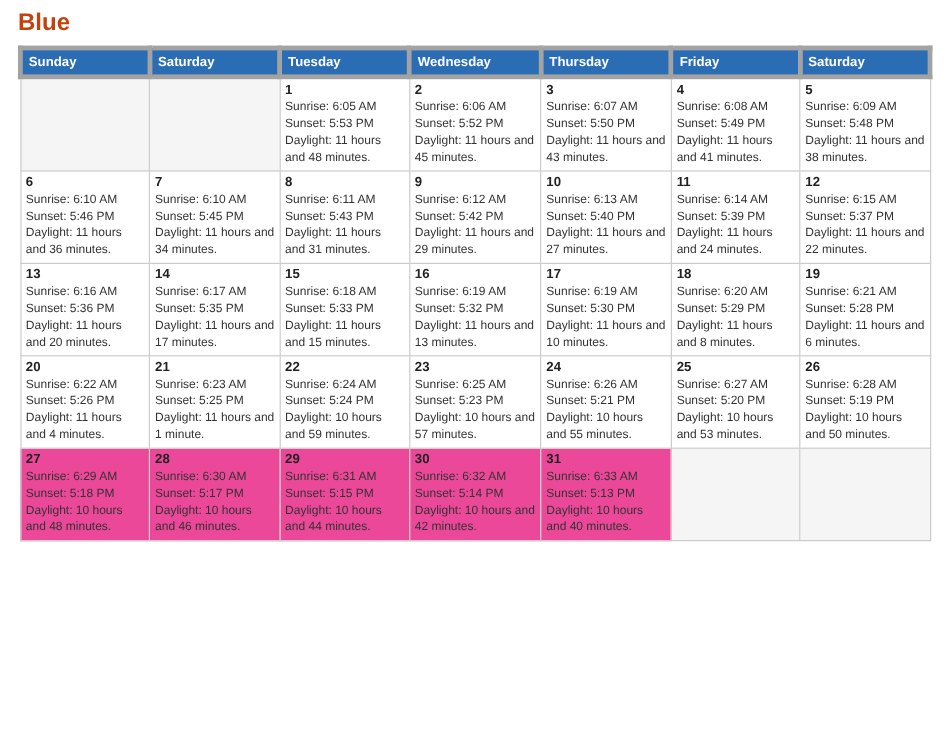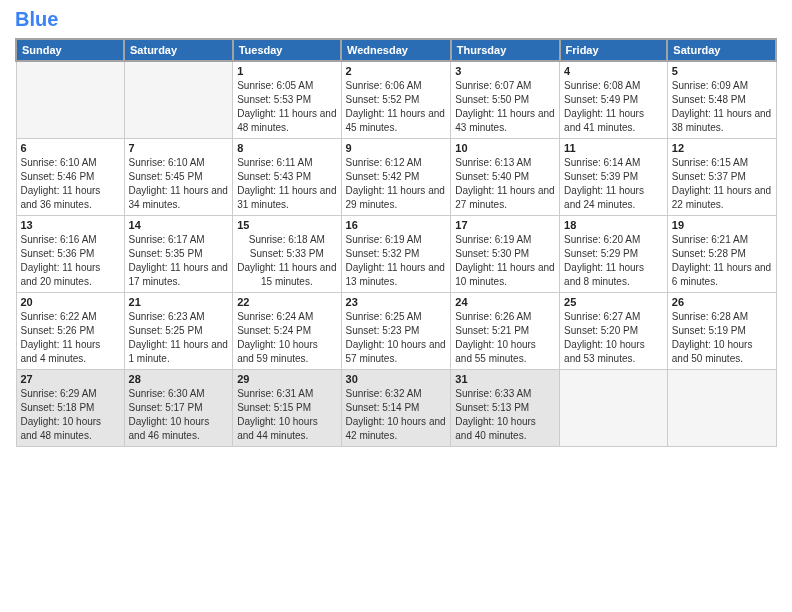--- a/index.html
+++ b/index.html
@@ -41,21 +41,21 @@
       border-collapse: collapse;
       font-size: 10px;
     }
     .calendar th {
       background: #2a6db5;
       color: #fff;
       text-align: left;
       padding: 4px 5px;
       font-size: 11px;
       font-weight: bold;
-      border: 2px solid #a3a3a3;
+      border: 4px solid #a3a3a3;
     }
     .calendar td {
       border: 1px solid #ccc;
       vertical-align: top;
       padding: 3px 4px;
       width: 113px;
       min-height: 70px;
       background: #fff;
     }
     .calendar td.empty {
@@ -67,32 +67,32 @@
       color: #222;
       display: block;
       margin-bottom: 2px;
     }
     .day-info {
       color: #333;
       font-size: 10px;
       line-height: 1.4;
     }
     tr:last-child td {
-      background: #e5e5e5;
+      background: #ec4899;
     }
   </style>
 </head>
 <body>
 
 <div class="page">
   <div class="header">
     <div class="logo">
       <div>
         <div style="display:flex;align-items:center;gap:2px;">
-          <div style="font-size:20px;font-weight:bold;color:#3b82f6;line-height:1.1;margin-top:-2px;">Blue</div>
+          <div style="font-size:20px;font-weight:bold;color:#c2410c;line-height:1.1;margin-top:-2px;">Blue</div>
         </div>
       </div>
     </div>
     <div class="title-block">
       <div class="month-title"></div>
       <div class="location"></div>
     </div>
   </div>
 
   <table class="calendar">
@@ -194,21 +194,21 @@
 Daylight: 11 hours and 20 minutes.</div>
           </td>
           <td>
             <span class="day-num">14</span>
             <div class="day-info" style="white-space: pre-line;">Sunrise: 6:17 AM
 Sunset: 5:35 PM
 Daylight: 11 hours and 17 minutes.</div>
           </td>
           <td>
             <span class="day-num">15</span>
-            <div class="day-info" style="white-space: pre-line; text-align: center;">Sunrise: 6:18 AM
+            <div class="day-info" style="white-space: pre-line;">Sunrise: 6:18 AM
 Sunset: 5:33 PM
 Daylight: 11 hours and 15 minutes.</div>
           </td>
           <td>
             <span class="day-num">16</span>
             <div class="day-info" style="white-space: pre-line;">Sunrise: 6:19 AM
 Sunset: 5:32 PM
 Daylight: 11 hours and 13 minutes.</div>
           </td>
           <td>

